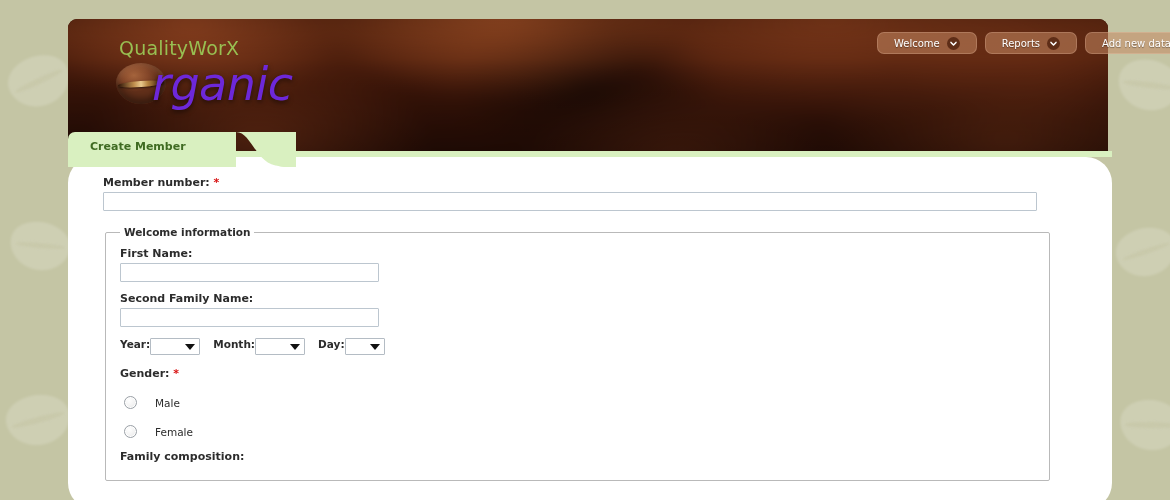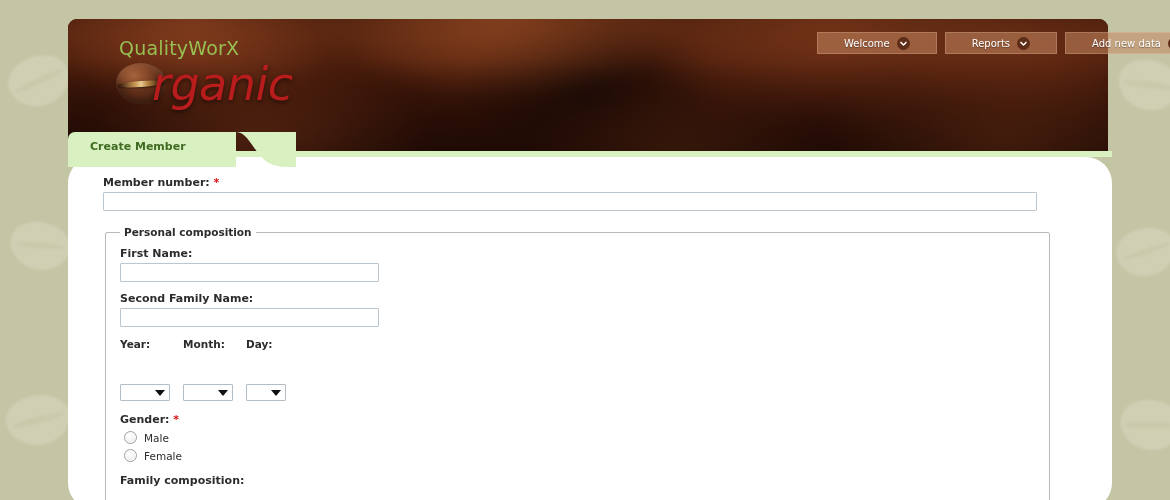--- a/index.html
+++ b/index.html
@@ -125,41 +125,41 @@
     transform: rotate(-4deg);
     box-shadow: 0 1px 2px rgba(0,0,0,0.6);
   }
   #logo-word {
     position: absolute;
     left: 36px;
     top: 0;
     font-family: "DejaVu Sans", sans-serif;
     font-style: italic;
     font-size: 46px;
-    color: #b91c1c;
+    color: #6d28d9;
     letter-spacing: -0.5px;
     text-shadow: 0 2px 5px rgba(0,0,0,0.55);
   }
 
   
   #top-nav {
     position: absolute;
     right: 12px;
     top: 13px;
     display: flex;
     gap: 8px;
     z-index: 6;
   }
   .nav-btn {
     display: flex;
     align-items: center;
     gap: 7px;
     height: 20px;
-    padding: 0 26px;
-    border-radius: 0;
+    padding: 0 16px;
+    border-radius: 7px;
     background: rgba(196,136,99,0.55);
     border: 1px solid rgba(255,220,195,0.22);
     color: #ffffff;
     font-size: 10px;
     font-family: "DejaVu Sans", sans-serif;
     cursor: pointer;
     white-space: nowrap;
     text-shadow: 0 1px 1px rgba(0,0,0,0.4);
   }
   .nav-chev {
@@ -283,21 +283,21 @@
   .fs-row { margin-top: 10px; }
   .fs-row:first-of-type { margin-top: 7px; }
 
   
   #dob-group { margin-top: 11px; }
   #dob-title { margin-bottom: 2px; }
   #dob-selects {
     display: flex;
     gap: 13px;
   }
-  .dob-col { display: flex; flex-direction: column; gap: 32px; }
+  .dob-col { display: flex; flex-direction: row; }
   .dob-sub-label {
     font-size: 10.5px;
     font-weight: bold;
     color: #2c2c2c;
     margin-bottom: 2px;
     font-family: "DejaVu Sans", sans-serif;
   }
   .sel-box {
     position: relative;
     height: 15px;
@@ -317,22 +317,22 @@
     border-left: 5px solid transparent;
     border-right: 5px solid transparent;
     border-top: 6px solid #111111;
   }
 
   
   #gender-group { margin-top: 12px; }
   .radio-row {
     display: flex;
     align-items: center;
-    gap: 7px;
-    margin-top: 5px;
+    gap: 18px;
+    margin-top: 16px;
     margin-left: 4px;
   }
   .radio-dot {
     width: 11px;
     height: 11px;
     border-radius: 50%;
     border: 1px solid #9aa0a6;
     background: radial-gradient(circle at 38% 32%, #ffffff 0%, #f2f2f2 55%, #dcdcdc 100%);
     box-shadow: inset 0 0 0 1px #ffffff;
     cursor: pointer;
@@ -419,21 +419,21 @@
 
     <div id="form-area">
 
       <label class="fld-label">
         <span>Member number:</span>
         <span class="req">*</span>
       </label>
       <input id="member-number-input" class="txt-input" type="text" placeholder="" style="">
 
       <fieldset id="personal-fieldset">
-        <legend id="personal-legend">Personal composition</legend>
+        <legend id="personal-legend">Welcome information</legend>
 
         <div class="fs-row">
           <label class="fld-label">
             <span>First Name:</span>
             <span class="req"></span>
           </label>
           <input class="txt-input sub-input" type="text" placeholder="" style="">
         </div>
 
 

